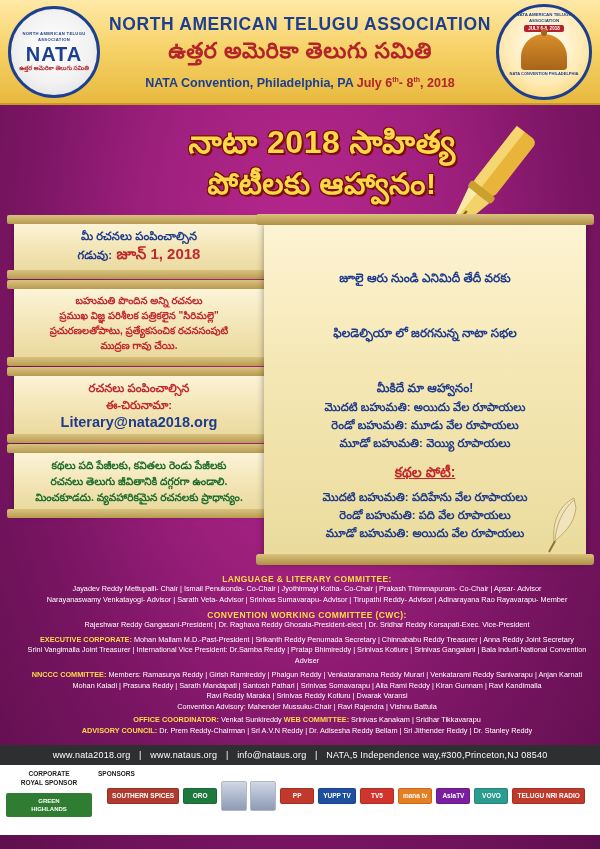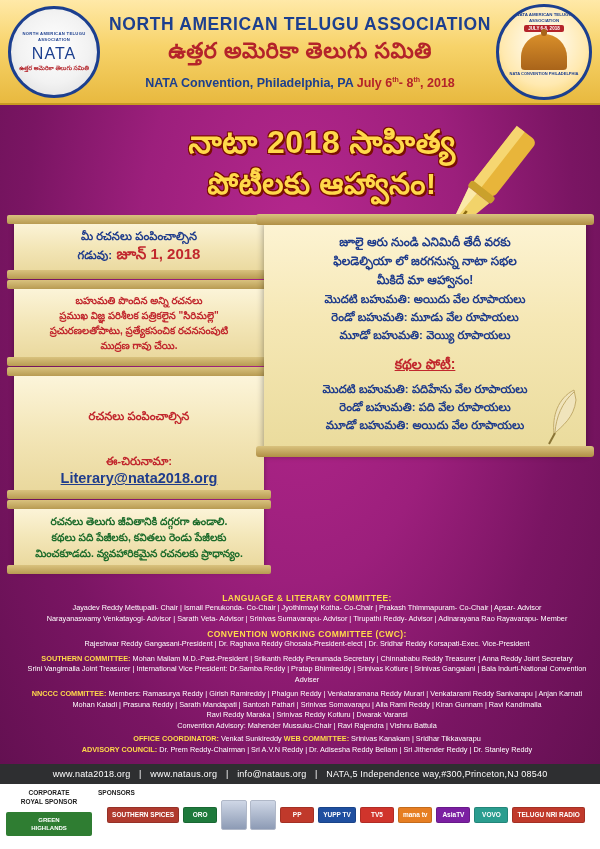--- a/index.html
+++ b/index.html
@@ -35,21 +35,21 @@
     border: 3px solid #1c3f8f;
     display: flex; flex-direction: column;
     align-items: center; justify-content: center;
     overflow: hidden;
   }
   .logo-left .ring-text {
     font-size: 4.2px; color: #1c3f8f; font-weight: bold;
     letter-spacing: .3px; line-height: 6px; text-align: center;
   }
   .logo-left .nata {
-    font-size: 16px; font-weight: normal; color: #1c3f8f;
+    font-size: 20px; font-weight: bold; color: #1c3f8f;
     letter-spacing: 1px; line-height: 22px;
   }
   .logo-left .tel {
     font-size: 6px; color: #b4232a; font-weight: bold;
   }
   .logo-right {
     position: absolute;
     right: 8px; top: 4px;
     width: 96px; height: 96px;
     border-radius: 50%;
@@ -151,46 +151,46 @@
     position: absolute;
     left: -7px; right: -7px;
     height: 9px;
     background: linear-gradient(180deg,#d9c27e,#b89b52);
     border-radius: 2px;
   }
   .scroll::before { top: -4px; }
   .scroll::after { bottom: -4px; }
 
   .s-line { font-size: 11.5px; line-height: 17px; color: #1f3c8c; font-weight: bold; }
-  .s-red { color: #c1272d; margin-top: 28px; }
+  .s-red { color: #c1272d; }
   .s-blue { color: #1f3c8c; }
   .s-date { font-size: 15px; color: #c1272d; font-weight: bold; }
   .s-small { font-size: 10px; line-height: 15px; color: #c1272d; font-weight: bold; }
-  .s-email { font-size: 14.5px; color: #1f3c8c; font-weight: bold; text-decoration: underline; }
+  .s-email { font-size: 14.5px; color: #1f3c8c; font-weight: bold; }
   .s-green { color: #1b6b2a; font-size: 10.5px; line-height: 16px; font-weight: bold; }
 
   .bigscroll {
     position: relative;
     background: linear-gradient(180deg, #fdf4d4 0%, #f5e7b4 45%, #eadb9c 100%);
     border-radius: 3px;
     box-shadow: 0 3px 7px rgba(0,0,0,.4);
     padding: 14px 14px 18px 14px;
     text-align: center;
   }
   .bigscroll::before, .bigscroll::after {
     content: "";
     position: absolute;
     left: -8px; right: -8px;
     height: 11px;
     background: linear-gradient(180deg,#d9c27e,#b08f45);
     border-radius: 3px;
   }
   .bigscroll::before { top: -5px; }
   .bigscroll::after { bottom: -5px; }
-  .bs-intro { font-size: 12px; line-height: 19px; color: #1f3c8c; font-weight: bold; }
+  .bs-intro { font-size: 12px; line-height: 19px; color: #1f3c8c; font-weight: bold; margin-top: 36px; }
   .bs-head {
     font-size: 14px; color: #c1272d; font-weight: bold;
     text-decoration: underline; margin: 12px 0 4px;
   }
   .bs-item { font-size: 11.5px; line-height: 18px; color: #1f3c8c; font-weight: bold; }
   .quill {
     position: absolute;
     right: 6px; bottom: 6px;
     width: 34px; height: 60px;
   }
@@ -322,22 +322,22 @@
         <div class="s-small">ముద్రణ గావు చేయి.</div>
       </div>
 
       <div class="scroll">
         <div class="s-line s-red">రచనలు పంపించాల్సిన</div>
         <div class="s-line s-red">ఈ-చిరునామా:</div>
         <div class="s-email">Literary@nata2018.org</div>
       </div>
 
       <div class="scroll">
+        <div class="s-green">కథలు పది పేజీలకు, కవితలు రెండు పేజీలకు</div>
         <div class="s-green">రచనలు తెలుగు జీవితానికి దగ్గరగా ఉండాలి.</div>
-        <div class="s-green">కథలు పది పేజీలకు, కవితలు రెండు పేజీలకు</div>
         <div class="s-green">మించకూడదు. వ్యవహారికమైన రచనలకు ప్రాధాన్యం.</div>
       </div>
 
 
     </div>
 
     <div class="col-right">
       <div class="bigscroll">
         <div class="bs-intro">జూలై ఆరు నుండి ఎనిమిదీ తేదీ వరకు</div>
         <div class="bs-intro">ఫిలడెల్ఫియా లో జరగనున్న నాటా సభల</div>
@@ -363,21 +363,21 @@
 
   <div class="committee">
     <div class="c-head">LANGUAGE &amp; LITERARY COMMITTEE:</div>
     <div class="c-line">Jayadev Reddy Mettupalli- Chair | Ismail Penukonda- Co-Chair | Jyothirmayi Kotha- Co-Chair | Prakash Thimmapuram- Co-Chair | Apsar- Advisor</div>
     <div class="c-line">Narayanaswamy Venkatayogi- Advisor | Sarath Veta- Advisor | Srinivas Sumavarapu- Advisor | Tirupathi Reddy- Advisor | Adinarayana Rao Rayavarapu- Member</div>
 
     <div class="c-head">CONVENTION WORKING COMMITTEE (CWC):</div>
     <div class="c-line">Rajeshwar Reddy Gangasani-President | Dr. Raghava Reddy Ghosala-President-elect | Dr. Sridhar Reddy Korsapati-Exec. Vice-President</div>
 
     <div class="c-line" style="margin-top:4px">
-      <span class="c-yellow">SOUTHERN COMMITTEE:</span>
+      <span class="c-yellow">EXECUTIVE CORPORATE:</span>
       <span>Mohan Mallam M.D.-Past-President | Srikanth Reddy Penumada Secretary | Chinnababu Reddy Treasurer | Anna Reddy Joint Secretary</span>
     </div>
     <div class="c-line">Srini Vangimalla Joint Treasurer | International Vice President: Dr.Samba Reddy | Pratap Bhimireddy | Srinivas Kotiure | Srinivas Gangaiani | Bala Indurti-National Convention Adviser</div>
 
     <div class="c-line" style="margin-top:4px">
       <span class="c-yellow">NNCCC COMMITTEE:</span>
       <span>Members: Ramasurya Reddy | Girish Ramireddy | Phalgun Reddy | Venkataramana Reddy Murari | Venkatarami Reddy Sanivarapu | Anjan Karnati</span>
     </div>
     <div class="c-line">Mohan Kaladi | Prasuna Reddy | Sarath Mandapati | Santosh Pathari | Srinivas Somavarapu | Alla Rami Reddy | Kiran Gunnam | Ravi Kandimalla</div>
     <div class="c-line">Ravi Reddy Maraka | Srinivas Reddy Kotluru | Dwarak Varansi</div>

